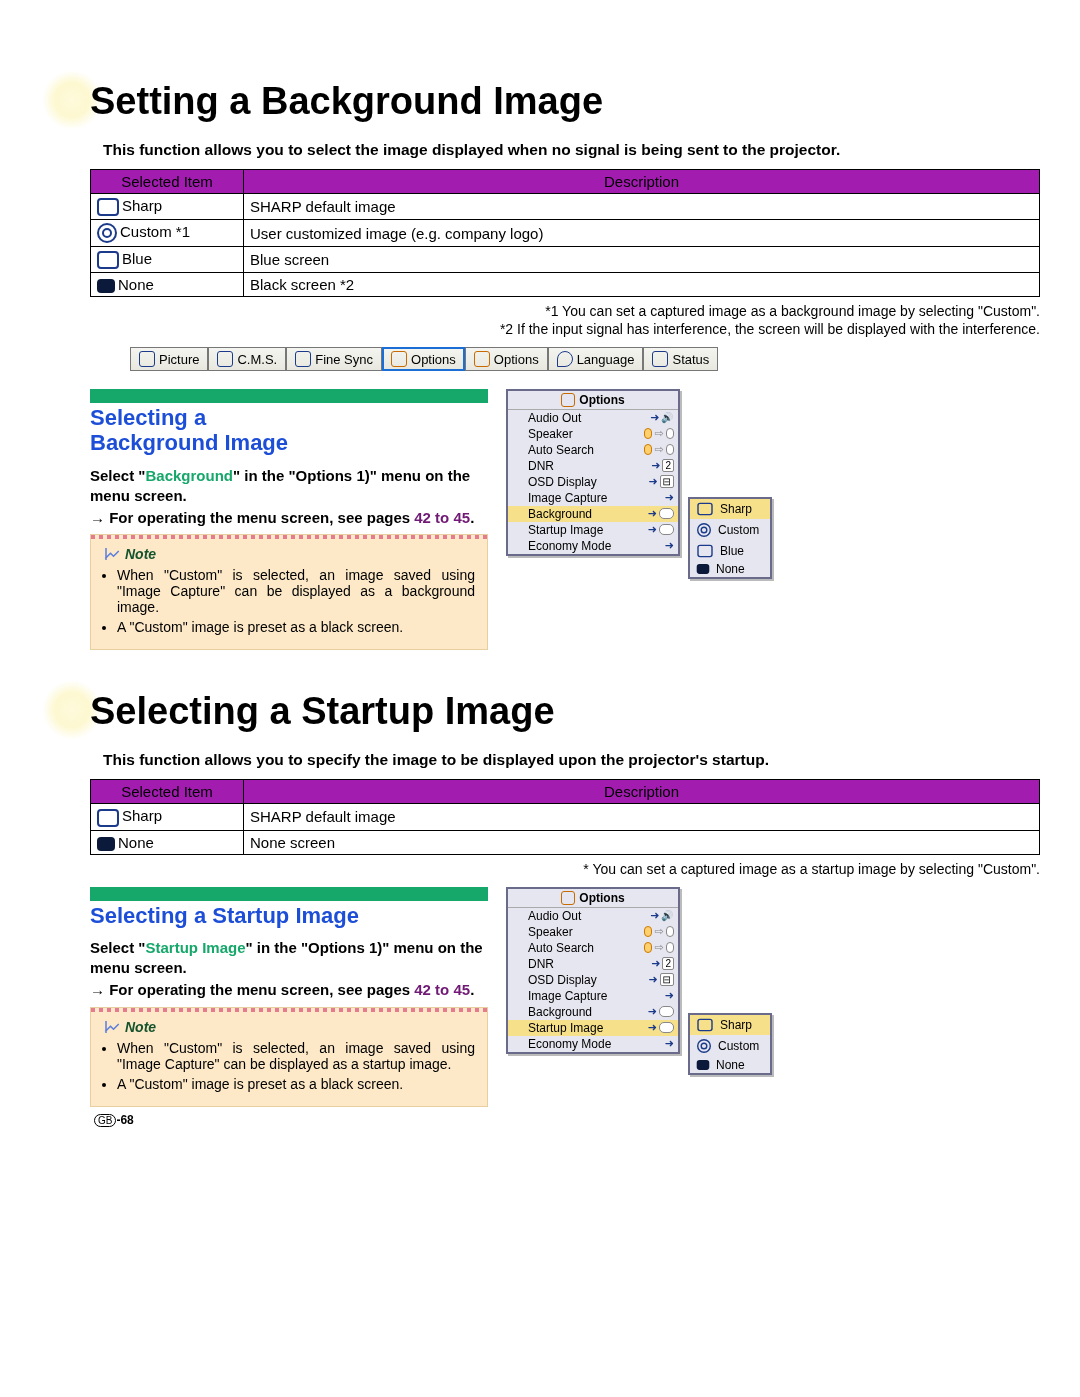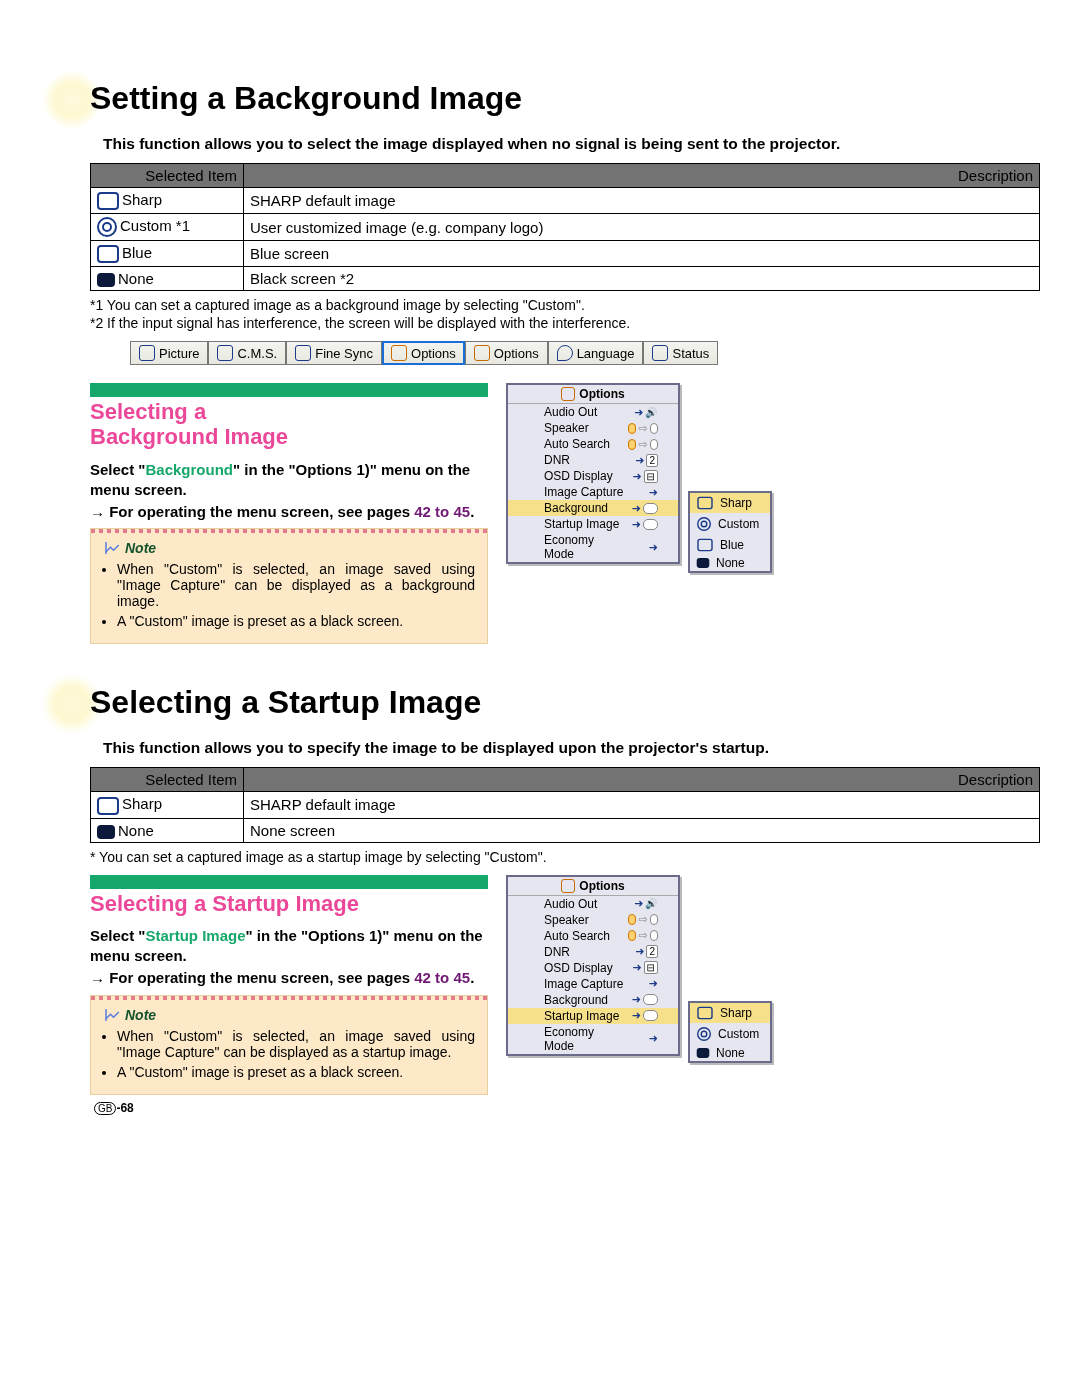--- a/index.html
+++ b/index.html
@@ -6,21 +6,21 @@
     background: #fff;
     margin: 0;
     padding: 40px 40px 40px 90px;
     width: 1080px;
     box-sizing: border-box;
     font-family: Arial, Helvetica, sans-serif;
     font-size: 15px;
     color: #000;
   }
   .section-title {
-    font-size: 32px;
+    font-size: 38px;
     font-weight: bold;
     margin: 40px 0 18px 0;
     position: relative;
   }
   .title-glow {
     position: absolute;
     left: -48px;
     top: -10px;
     width: 60px;
     height: 60px;
@@ -39,28 +39,28 @@
     margin-bottom: 6px;
   }
   table.data th, table.data td {
     border: 1px solid #000;
     padding: 3px 6px;
     text-align: left;
     font-size: 15px;
     font-weight: normal;
   }
   table.data th {
-    background: #737373;
-    text-align: right;
+    background: #a21caf;
+    text-align: center;
   }
   .icon-box { display:inline-block; width:18px; height:14px; border:2px solid #1b3a8a; border-radius:4px; vertical-align:middle; margin-right:3px;}
   .icon-target { display:inline-block; width:16px; height:16px; border:2px solid #1b3a8a; border-radius:50%; vertical-align:middle; margin-right:3px; position:relative;}
   .icon-target::after { content:""; position:absolute; left:3px; top:3px; width:6px; height:6px; border:2px solid #1b3a8a; border-radius:50%;}
   .icon-dark { display:inline-block; width:18px; height:14px; background:#0b1a3a; border-radius:4px; vertical-align:middle; margin-right:3px;}
-  .footnotes { font-size: 14px; margin: 4px 0 10px 0;}
+  .footnotes { font-size: 14px; margin: 4px 0 10px 0; text-align: right;}
   .footnotes div { margin-bottom:2px;}
   .menu-strip {
     display: flex;
     gap: 0;
     margin: 6px 0 18px 40px;
     text-align: center;
   }
   .menu-tab {
     border: 1px solid #777;
     background: linear-gradient(#f4f4f0,#e8e8e0);
@@ -73,21 +73,21 @@
   .menu-tab .mi.orange { border-color:#c76b00;}
   .menu-tab .mi.speech { border-radius:50% 50% 50% 0;}
   .content-row { display:flex; gap:18px; align-items:flex-start; }
   .left-col { width: 398px; }
   .green-bar {
     height: 14px;
     background: #16a76a;
     margin-bottom: 2px;
   }
   .sub-heading {
-    color: #ec4899;
+    color: #1d4ed8;
     font-weight: bold;
     font-size: 22px;
     line-height: 1.15;
     margin: 0 0 10px 0;
     font-family: Arial, Helvetica, sans-serif;
   }
   .instruction { font-weight:bold; font-size:15px; line-height:1.35; margin-bottom: 2px;}
   .instruction .kw { color: #16a76a;}
   .instruction .pg { color: #701a75;}
   .note-box {
@@ -114,21 +114,21 @@
   .osd-wrap { display:flex; gap:8px; align-items:flex-start;}
   .osd {
     border: 2px solid #6a6a8a;
     background: #e6e6f0;
     width: 170px;
     font-size: 12px;
     box-shadow: 2px 2px 0 #bbb;
   }
   .osd .osd-title { text-align:center; padding:2px 0; border-bottom:1px solid #aaa; font-weight:bold; display:flex; justify-content:center; align-items:center; gap:4px;}
   .osd .osd-title .mi { width:12px; height:12px; border:1.5px solid #c76b00; border-radius:3px;}
-  .osd-row { display:flex; align-items:center; padding:1px 20px; gap:4px;}
+  .osd-row { display:flex; align-items:flex-start; padding:1px 4px; gap:4px;}
   .osd-row .ri { width:12px; height:12px; flex-shrink:0;}
   .osd-row .nm { flex:1;}
   .osd-row .ctl { width:30px; display:flex; justify-content:flex-end; align-items:center; gap:2px;}
   .osd-row.sel { background:#f7e08a;}
   .pill { width:13px; height:9px; border:1.5px solid #888; border-radius:5px; background:#fff;}
   .pill.on { border-color:#cc7a00; background:#ffd070;}
   .arrow { font-size:11px; color:#1b3a8a;}
   .arrow.grey { color:#888;}
   .rval { font-size:10px; border:1px solid #888; padding:0 2px; border-radius:2px; background:#fff;}
   .submenu {

